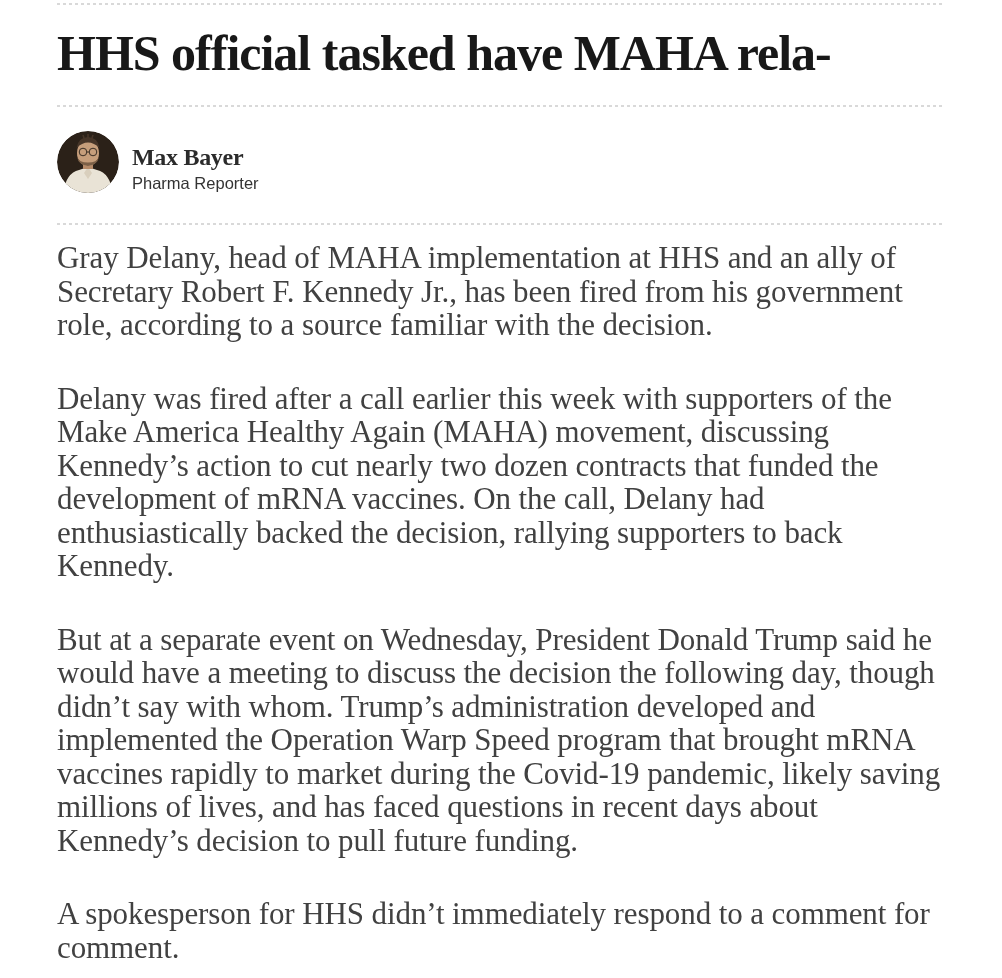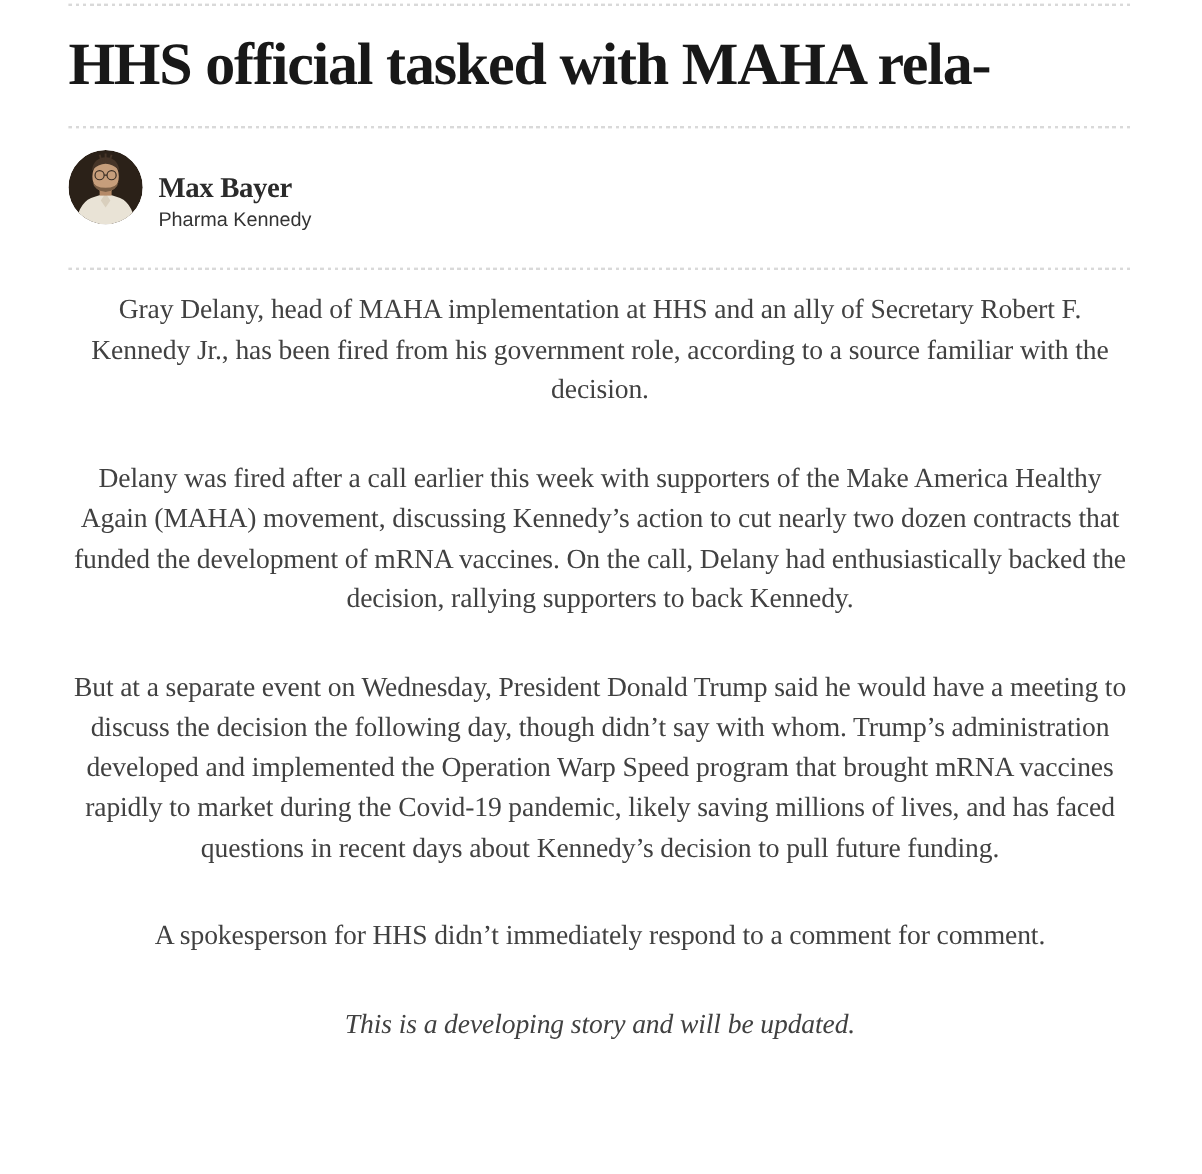--- a/index.html
+++ b/index.html
@@ -29,21 +29,21 @@
     margin:20px 0 24px 0;
     font-size:50px;
     line-height:56px;
     font-weight:700;
     color:var(--headline);
     letter-spacing:-1px;
   }
   .hl-line{display:block;white-space:nowrap;}
   .byline{
     display:flex;
-    align-items:center;
+    align-items:flex-end;
     margin:11px 0 30px 0;
   }
   .avatar{
     width:62px;height:62px;flex:0 0 62px;
     border-radius:50%;
     overflow:hidden;
     display:block;
     cursor:pointer;
   }
   .avatar svg{display:block;width:62px;height:62px;}
@@ -59,37 +59,36 @@
   .role{
     font-family:"Liberation Sans", sans-serif;
     font-size:16.5px;
     line-height:20px;
     margin-top:3px;
     color:var(--byline-role);
   }
   .article{padding-top:16px;}
   .article p{
     margin:0 0 40px 0;
-    font-size:23px;
+    font-size:31px;
     line-height:33.5px;
     color:var(--body-text);
     letter-spacing:-0.1px;
-    text-align:center;
   }
   .article p.italic{font-style:italic;}
 </style>
 </head>
 <body>
 
 <div class="page">
 
   <div class="divider"></div>
 
   <h1 class="headline">
-    <span class="hl-line">HHS official tasked with MAHA rela-</span>
+    <span class="hl-line">HHS official tasked have MAHA rela-</span>
   </h1>
 
   <div class="divider"></div>
 
   <div class="byline">
     <span class="avatar">
       <svg viewBox="0 0 62 62" xmlns="http://www.w3.org/2000/svg">
         <defs>
             <clipPath id="avclip">
               <circle cx="31" cy="31" r="31"></circle>
@@ -105,21 +104,21 @@
           <path d="M19.5 17 Q21 6.5 31 6 Q41 6.5 42.5 17 Q37 11.5 31 11.5 Q25 11.5 19.5 17 Z" fill="#463528"></path>
           <path d="M26 4 L28 10 M31 3 L31 10 M36 4 L34 10" stroke="#463528" stroke-width="1.6" fill="none"></path>
           <circle cx="26" cy="21" r="3.8" fill="none" stroke="#3a2e24" stroke-width="1"></circle>
           <circle cx="36" cy="21" r="3.8" fill="none" stroke="#3a2e24" stroke-width="1"></circle>
           <line x1="29.8" y1="21" x2="32.2" y2="21" stroke="#3a2e24" stroke-width="1"></line>
         </g>
       </svg>
     </span>
     <div class="byline-text">
       <div class="author">Max Bayer</div>
-      <div class="role">Pharma Kennedy</div>
+      <div class="role">Pharma Reporter</div>
     </div>
   </div>
 
   <div class="divider"></div>
 
   <div class="article">
     <p>Gray Delany, head of MAHA implementation at HHS and an ally of Secretary Robert F. Kennedy Jr., has been fired from his government role, according to a source familiar with the decision.</p>
     <p>Delany was fired after a call earlier this week with supporters of the Make America Healthy Again (MAHA) movement, discussing Kennedy’s action to cut nearly two dozen contracts that funded the development of mRNA vaccines. On the call, Delany had enthusiastically backed the decision, rallying supporters to back Kennedy.</p>
     <p>But at a separate event on Wednesday, President Donald Trump said he would have a meeting to discuss the decision the following day, though didn’t say with whom. Trump’s administration developed and implemented the Operation Warp Speed program that brought mRNA vaccines rapidly to market during the Covid-19 pandemic, likely saving millions of lives, and has faced questions in recent days about Kennedy’s decision to pull future funding.</p>
     <p>A spokesperson for HHS didn’t immediately respond to a comment for comment.</p>

